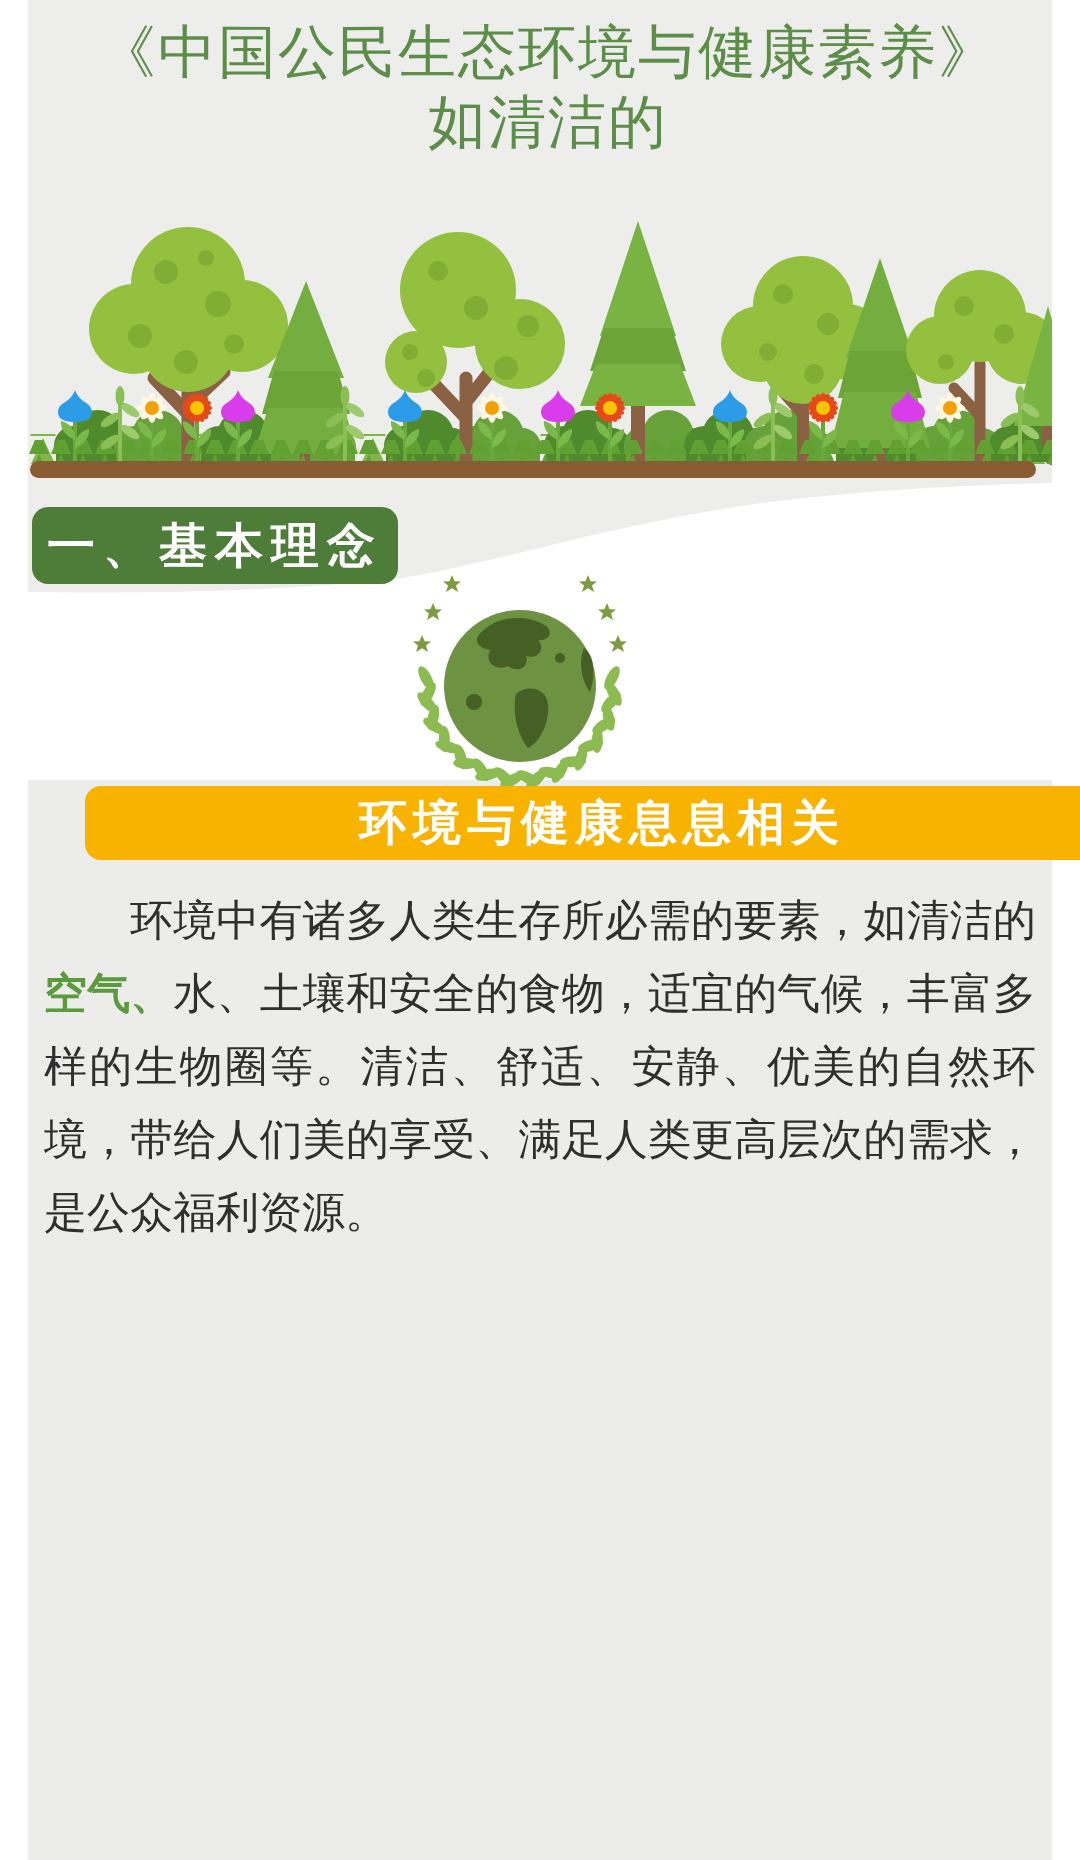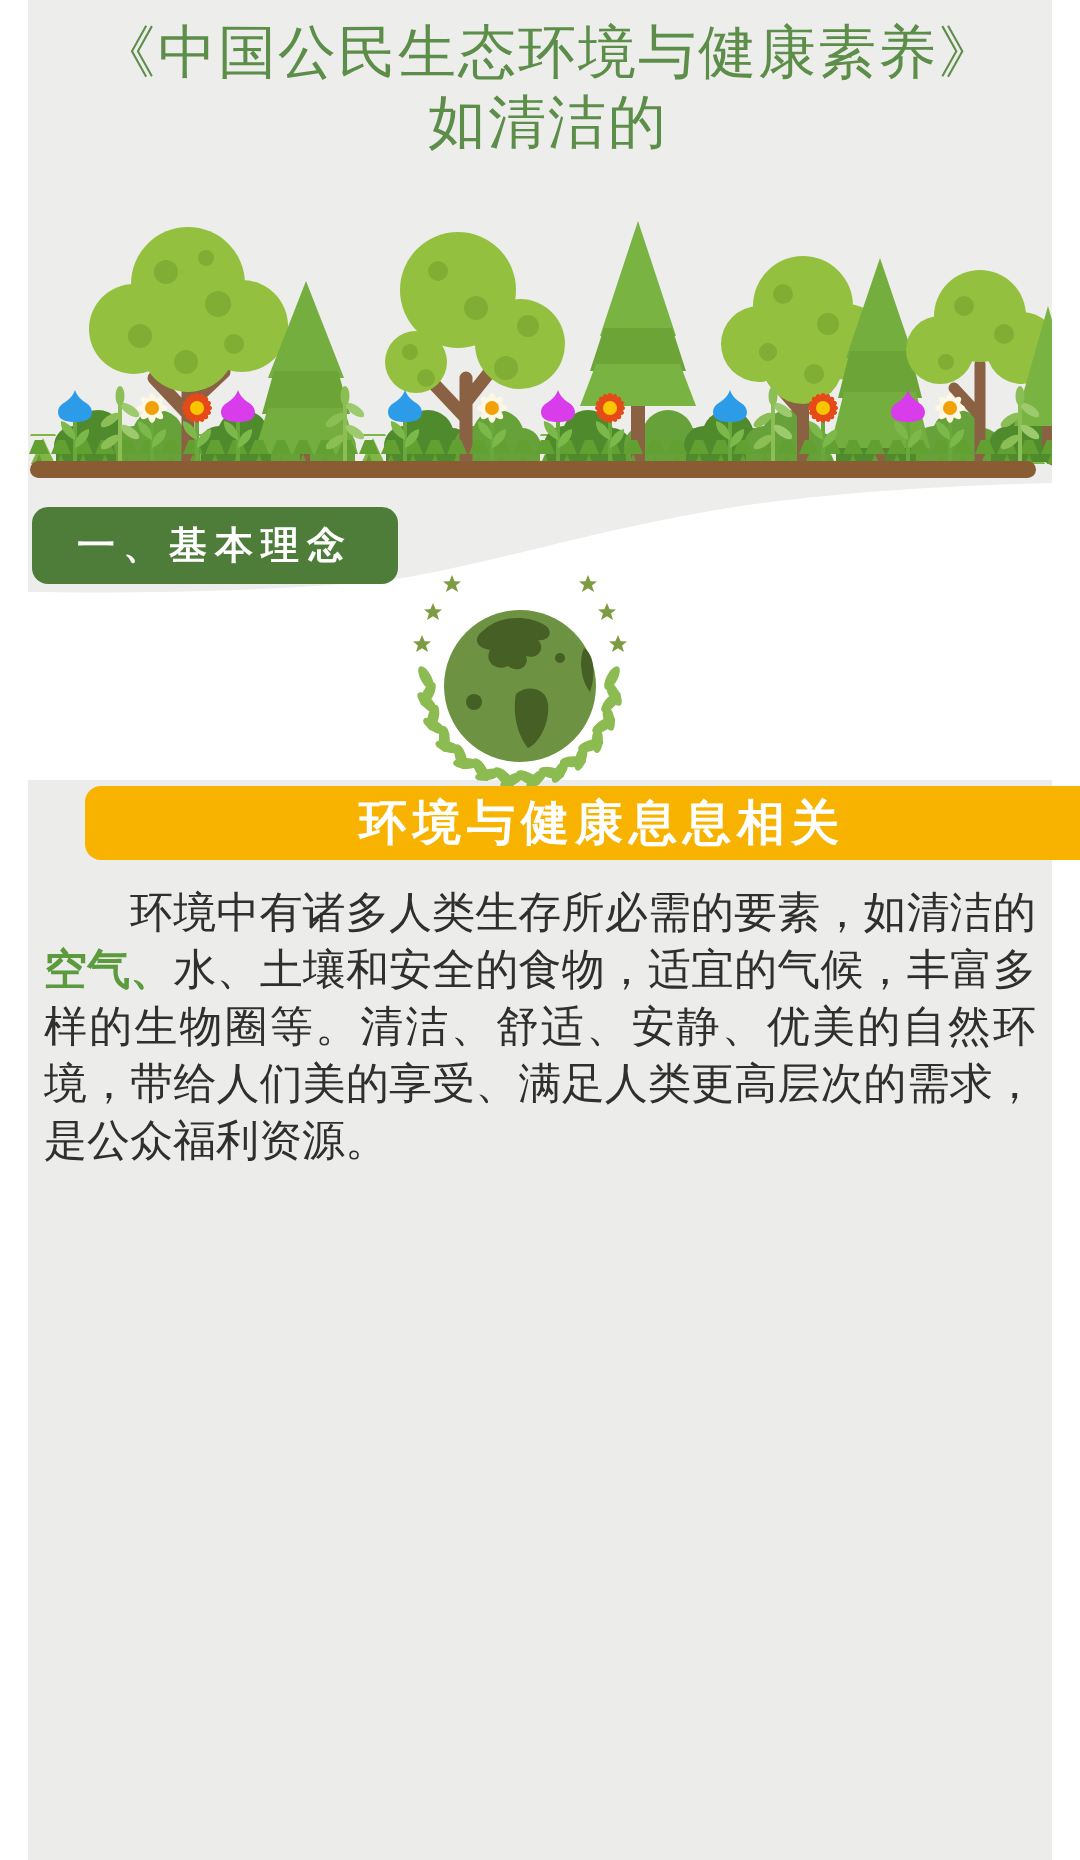--- a/index.html
+++ b/index.html
@@ -14,34 +14,34 @@
   .title{position:absolute;left:8px;top:18px;width:1080px;text-align:center;z-index:3;
          color:#5d8e49;font-family:"Liberation Serif","DejaVu Serif",serif;font-weight:400;
          font-size:58px;line-height:70px;letter-spacing:2px;}
 
   .forest{position:absolute;left:28px;top:166px;width:1024px;height:312px;display:block;}
 
   
   .sec-banner{position:absolute;left:32px;top:507px;width:366px;height:77px;background:#4e7d3a;
               border-radius:16px;z-index:4;display:flex;align-items:center;justify-content:center;
               color:#ffffff;font-family:"Liberation Serif","DejaVu Serif",serif;font-weight:700;
-              font-size:38px;letter-spacing:8px;}
+              font-size:48px;letter-spacing:8px;}
 
   .emblem{position:absolute;left:388px;top:552px;width:264px;height:234px;display:block;z-index:2;}
 
   
   .panel-text{position:absolute;left:28px;top:780px;width:1024px;height:1080px;background:#ececea;z-index:1;}
 
   .sub-banner{position:absolute;left:85px;top:786px;width:1034px;height:74px;background:#f8b301;
               border-radius:16px;z-index:5;display:flex;align-items:center;justify-content:center;
               color:#ffffff;font-family:"Liberation Serif","DejaVu Serif",serif;font-weight:700;
               font-size:48px;letter-spacing:6px;}
 
   .body-text{position:absolute;left:44px;top:884px;width:992px;z-index:2;
-             font-size:43px;line-height:57px;color:#2f2f2f;text-align:justify;}
+             font-size:43px;line-height:73px;color:#2f2f2f;text-align:justify;}
   .body-text p{margin:0;text-indent:2em;}
   .body-text p + p{margin-top:27px;}
   .hl{color:#5b9a3d;font-weight:700;}
 </style>
 </head>
 <body>
 
 <div class="sheet">
 
   <div class="panel-top"></div>

